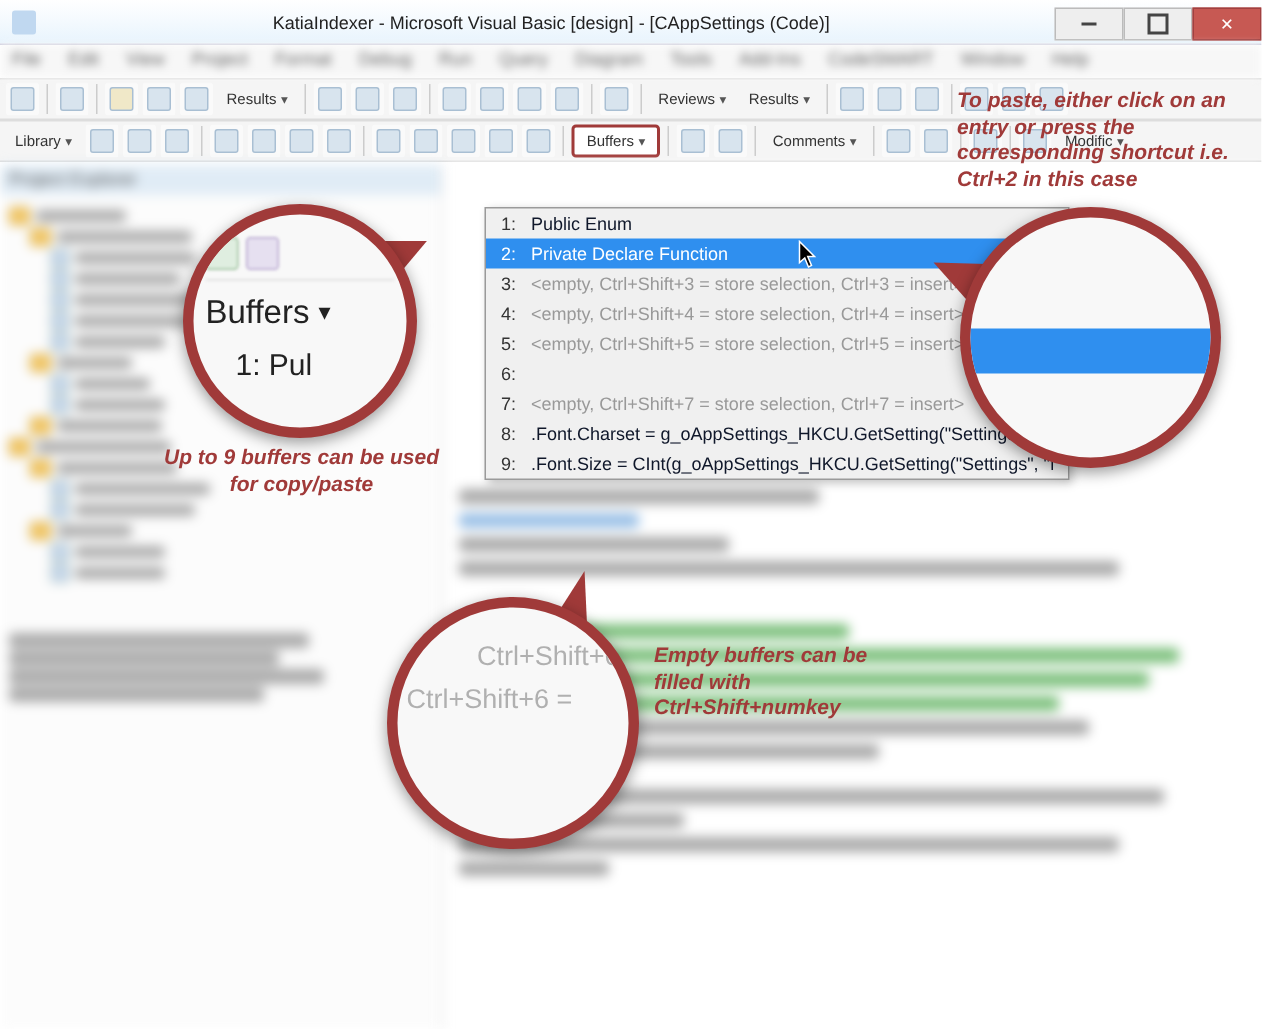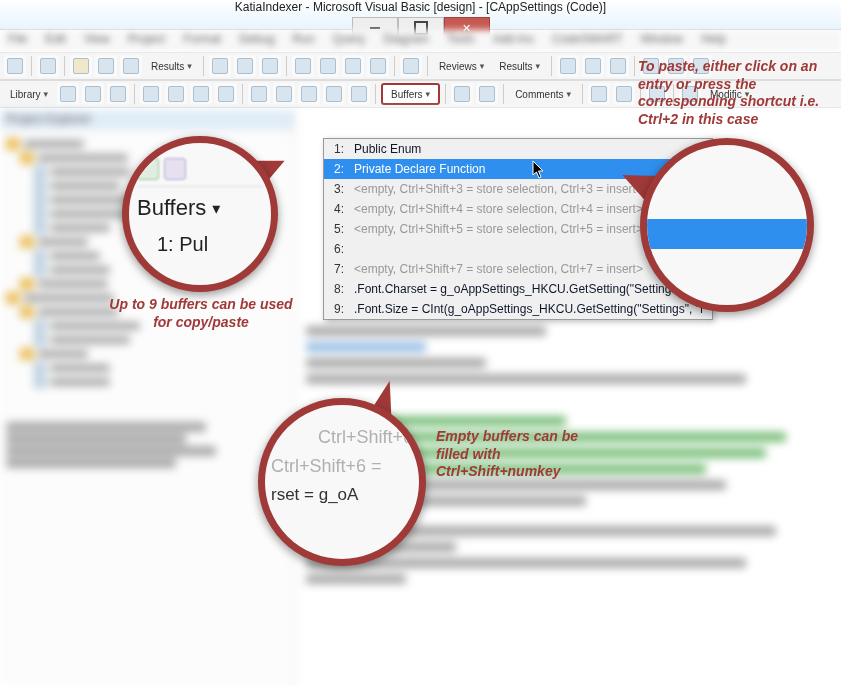--- a/index.html
+++ b/index.html
@@ -1,19 +1,19 @@
 <!DOCTYPE html>
 <html><head>
 <meta charset="utf-8">
 <style>
   * { box-sizing: border-box; margin: 0; padding: 0; font-family: "Segoe UI", Tahoma, sans-serif; }
   body { width: 841px; height: 686px; overflow: hidden; background: #fff; position: relative; }
 
   
-  .titlebar { height: 30px; background: linear-gradient(#fff,#e8f4fd); border-bottom: 1px solid #ccd; display: flex; align-items: center; position: relative; flex-direction: column; }
+  .titlebar { height: 30px; background: linear-gradient(#fff,#e8f4fd); border-bottom: 1px solid #ccd; display: flex; align-items: center; position: relative; }
   .titlebar .appicon { width:16px; height:16px; margin:0 8px; background:#c0d8f0; border-radius:2px; }
   .titlebar .title { flex:1; text-align:center; font-size:12px; color:#222; }
   .winbtns { display:flex; }
   .winbtn { width:46px; height:22px; border:1px solid #bbb; background:#eee; display:flex; align-items:center; justify-content:center; font-size:12px; color:#444; margin-top:3px;}
   .winbtn.close { background:#c75953; color:#fff; border-color:#a04040;}
   .winbtn.min::before { content:""; width:10px; height:2px; background:#444; }
   .winbtn.max::before { content:""; width:10px; height:10px; border:2px solid #444; }
   .winbtn.close::before { content:"✕"; font-size:11px; }
 
   
@@ -444,19 +444,18 @@
     <div class="bluebar"></div>
     <div class="edgetxt">rt&gt;</div>
   </div>
 </div>
 
 <div class="tail tail3"></div>
 <div class="zoom zoom3">
   <div class="inner">
     <div style="text-align:right">Ctrl+Shift+6</div>
     <div>Ctrl+Shift+6 =</div>
-    <div class="dark">rset = g_oA</div>
   </div>
 </div>
 
 <div class="annotation" style="left:638px; top:58px; width:200px;">To paste, either click on an entry or press the corresponding shortcut i.e. Ctrl+2 in this case</div>
 <div class="annotation" style="left:106px; top:296px; width:190px; text-align:center;">Up to 9 buffers can be used for copy/paste</div>
 <div class="annotation" style="left:436px; top:428px; width:170px;">Empty buffers can be filled with Ctrl+Shift+numkey</div>
 
 </body></html>

